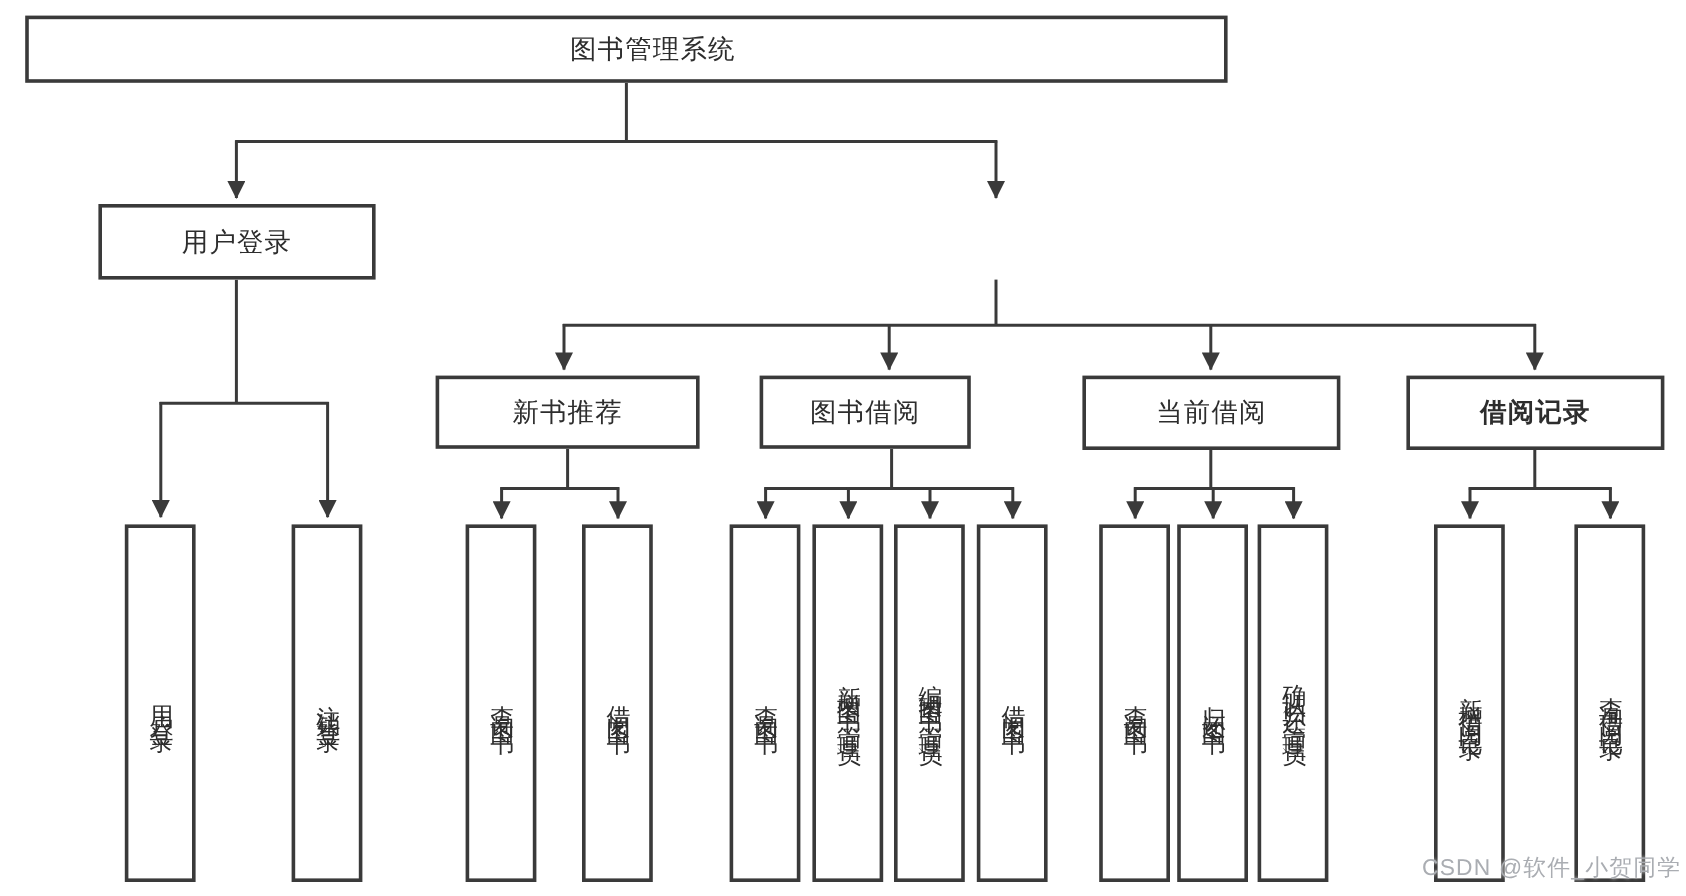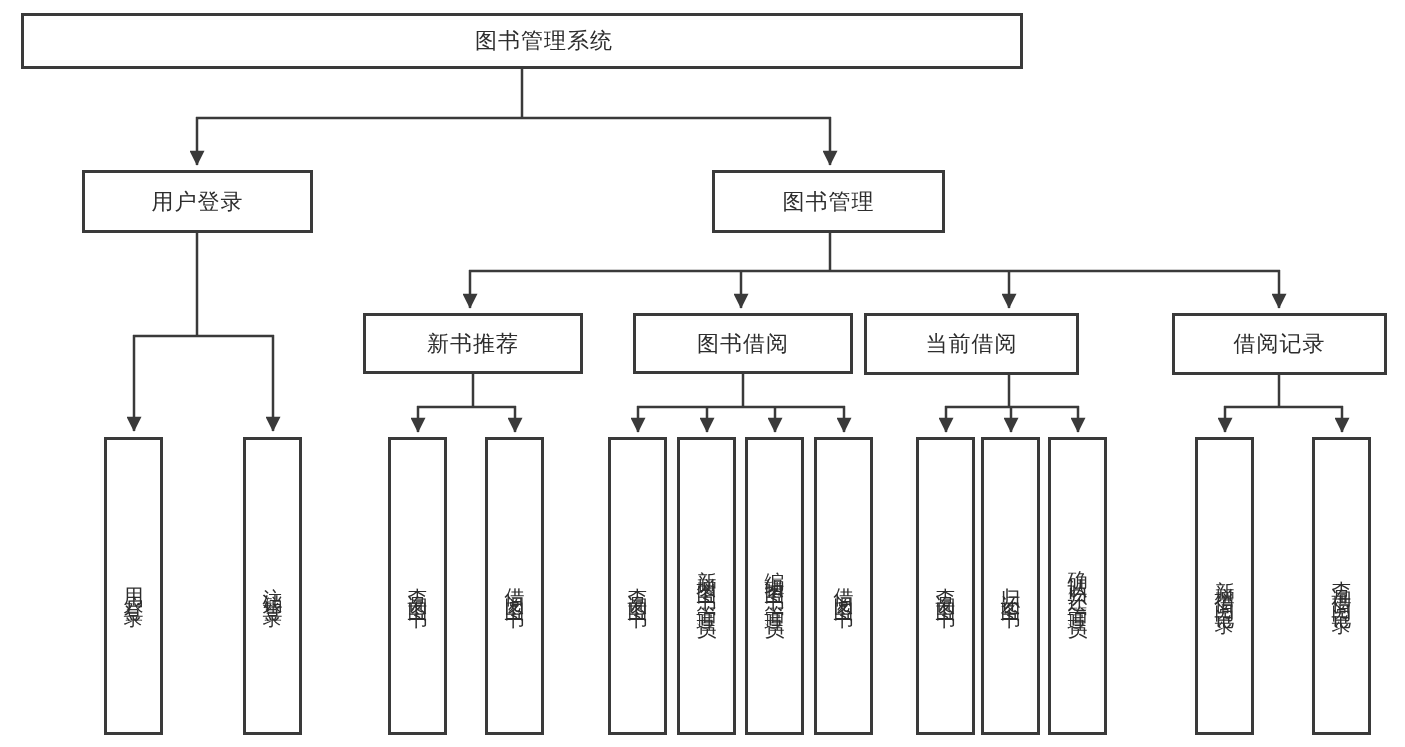--- a/index.html
+++ b/index.html
@@ -36,23 +36,23 @@
     text-orientation:mixed;
     font-size:20px;
     letter-spacing:7px;
     line-height:1.05;
   }
   
   #n-root{left:21px;top:13px;width:1002px;height:56px;padding-left:44px;}
   #n-user-login{left:82px;top:170px;width:231px;height:63px;}
   #n-book-mgmt{left:712px;top:170px;width:233px;height:63px;}
   #n-new-book{left:363px;top:313px;width:220px;height:61px;align-items:center;}
-  #n-book-borrow{left:633px;top:313px;width:220px;height:61px;}
-  #n-current-borrow{left:864px;top:313px;width:215px;height:62px;}
-  #n-borrow-record{left:1172px;top:313px;width:215px;height:62px;}
+  #n-book-borrow{left:633px;top:313px;width:176px;height:61px;}
+  #n-current-borrow{left:902px;top:313px;width:215px;height:62px;}
+  #n-borrow-record{left:1172px;top:313px;width:215px;height:62px;font-weight:bold;}
   
   .v-node{top:437px;width:59px;height:298px;}
   #n-a1{left:104px;}
   #n-a2{left:243px;}
   #n-b1{left:388px;}
   #n-b2{left:485px;}
   #n-c1{left:608px;}
   #n-c2{left:677px;}
   #n-c3{left:745px;}
   #n-c4{left:814px;}
@@ -125,23 +125,20 @@
     <path class="wire" d="M1342,406 V432" marker-end="url(#arrowhead)"></path>
   </svg>
 
   <div class="node h-node" id="n-root">
     <span>图书管理系统</span>
   </div>
 
   <div class="node h-node" id="n-user-login">
     <span>用户登录</span>
   </div>
-  <div class="node h-node" id="n-book-mgmt">
-    <span>图书管理</span>
-  </div>
 
   <div class="node h-node" id="n-new-book">
     <span>新书推荐</span>
   </div>
   <div class="node h-node" id="n-book-borrow">
     <span>图书借阅</span>
   </div>
   <div class="node h-node" id="n-current-borrow">
     <span>当前借阅</span>
   </div>
@@ -186,14 +183,15 @@
     <span class="vtext">确认归还（管理员）</span>
   </div>
 
   <div class="node v-node" id="n-e1">
     <span class="vtext">新增借阅记录</span>
   </div>
   <div class="node v-node" id="n-e2">
     <span class="vtext">查询借阅记录</span>
   </div>
 
+  <div class="watermark">CSDN @软件_小贺同学</div>
 
 </div>
 
 </body></html>

